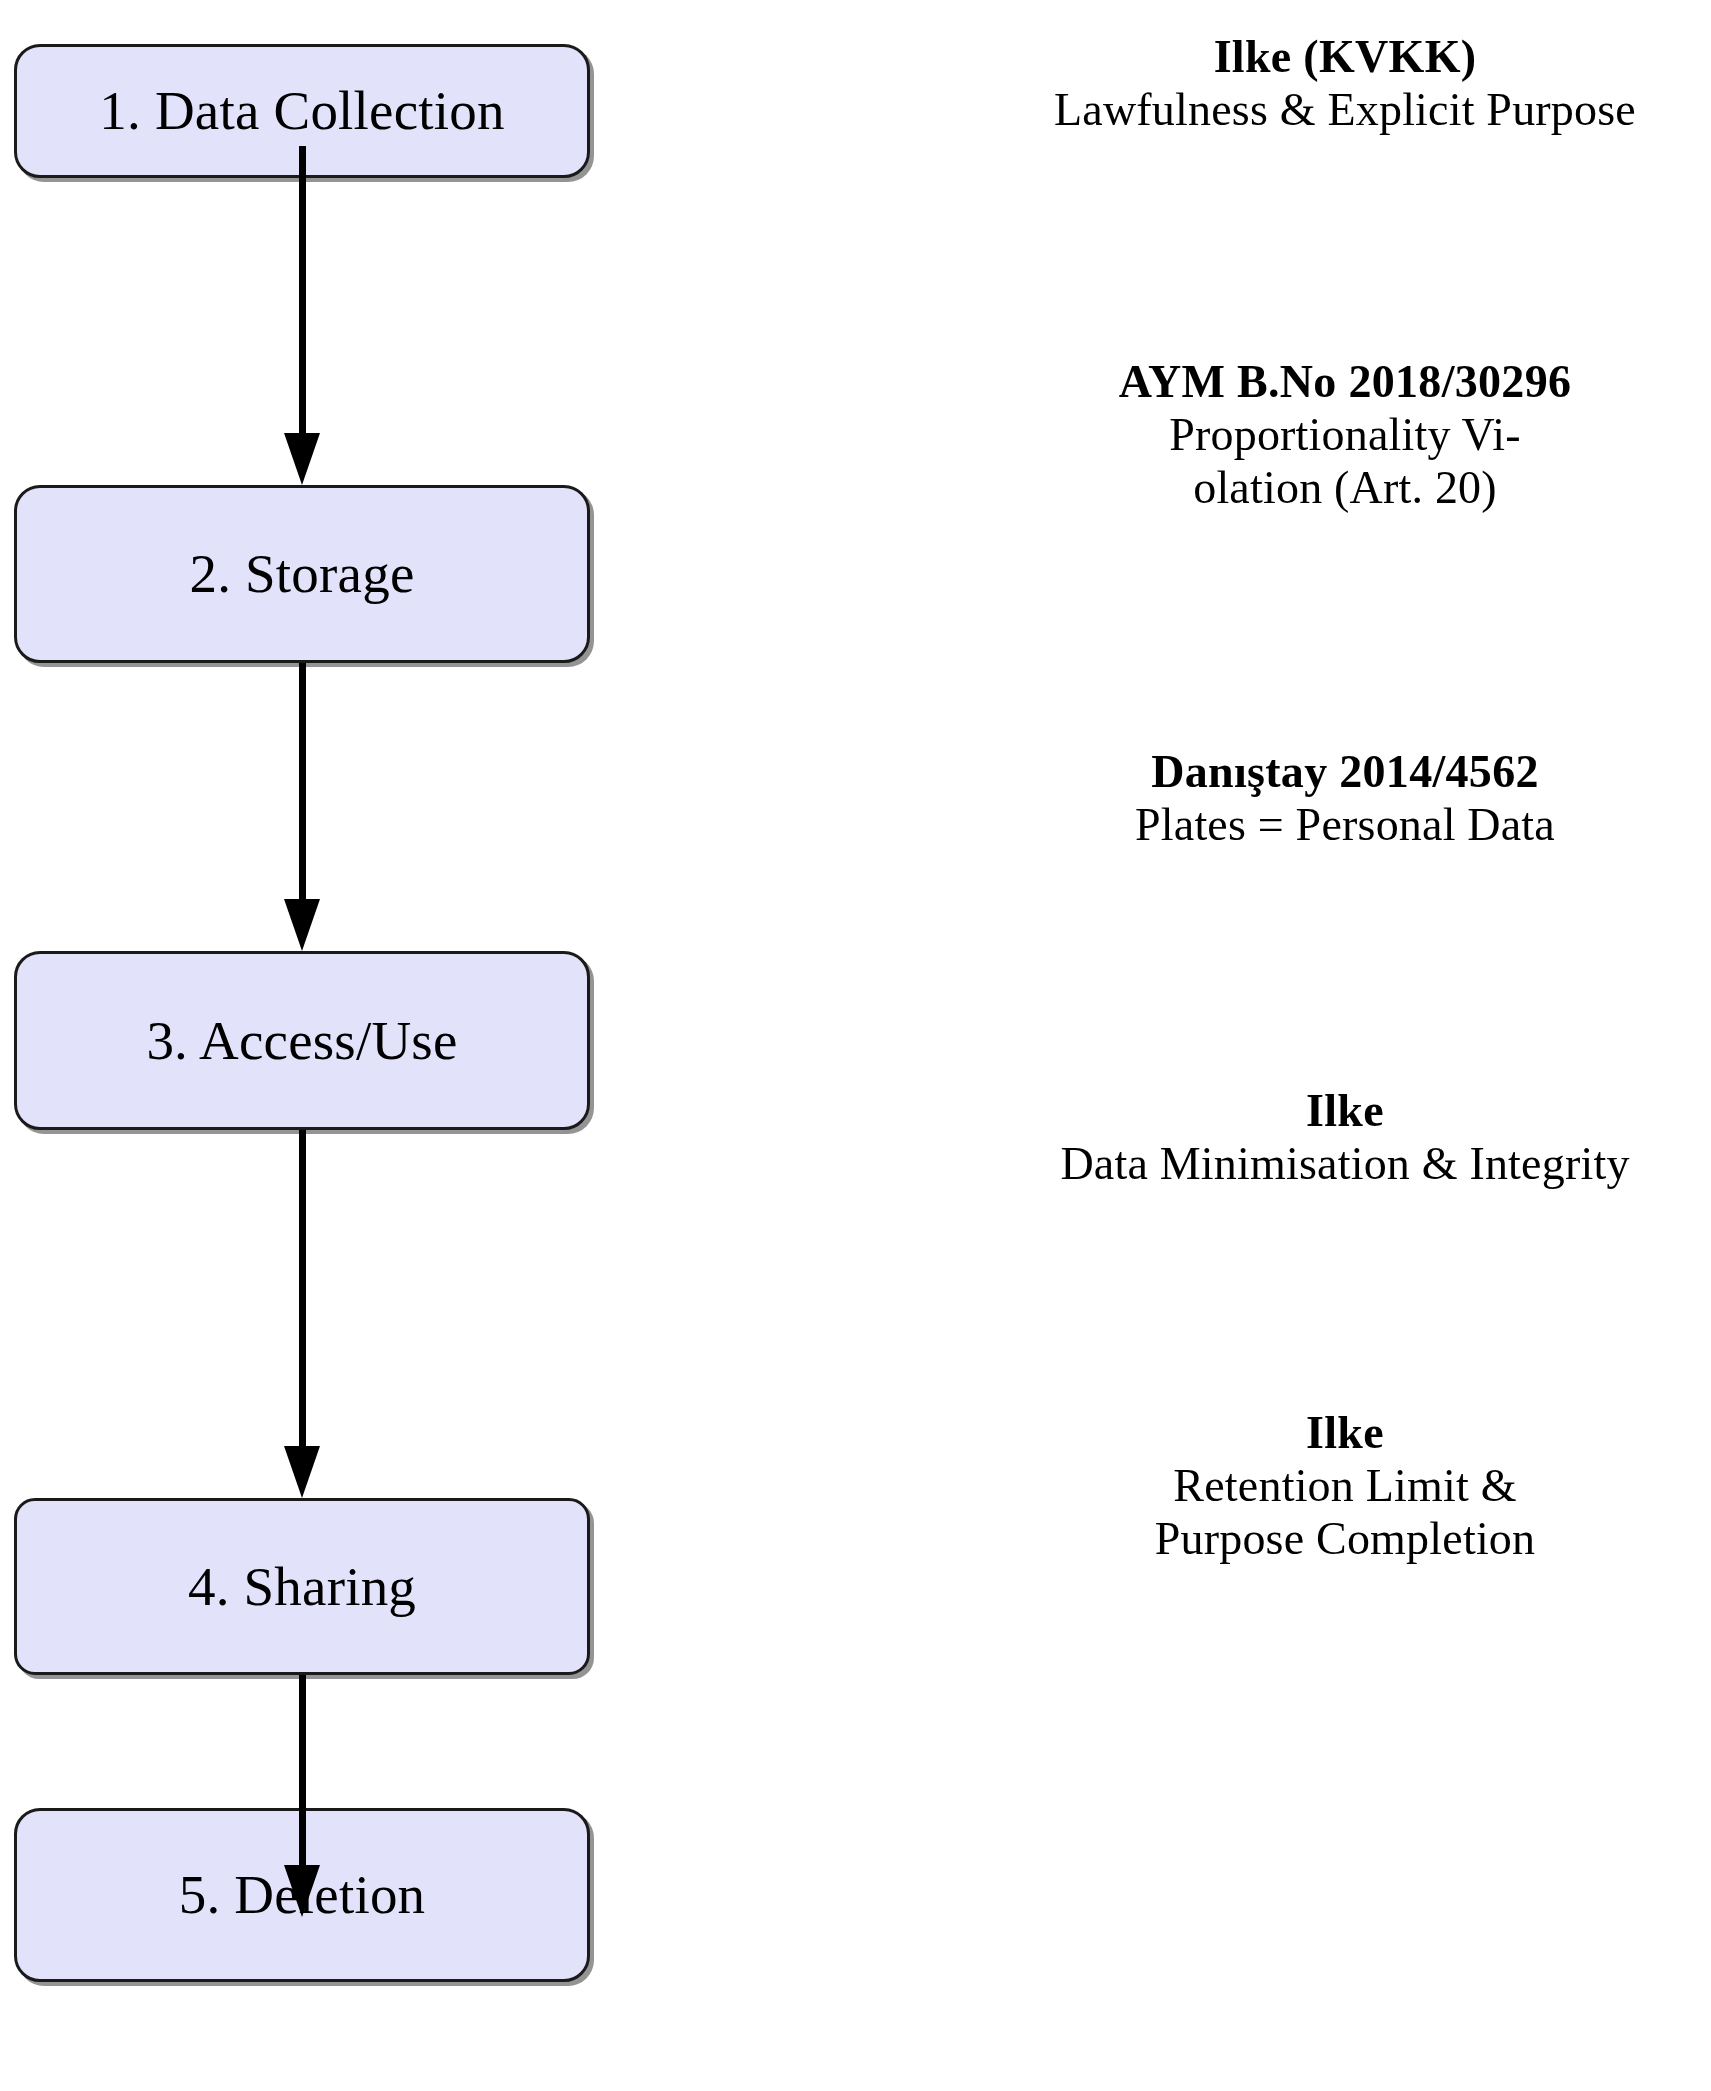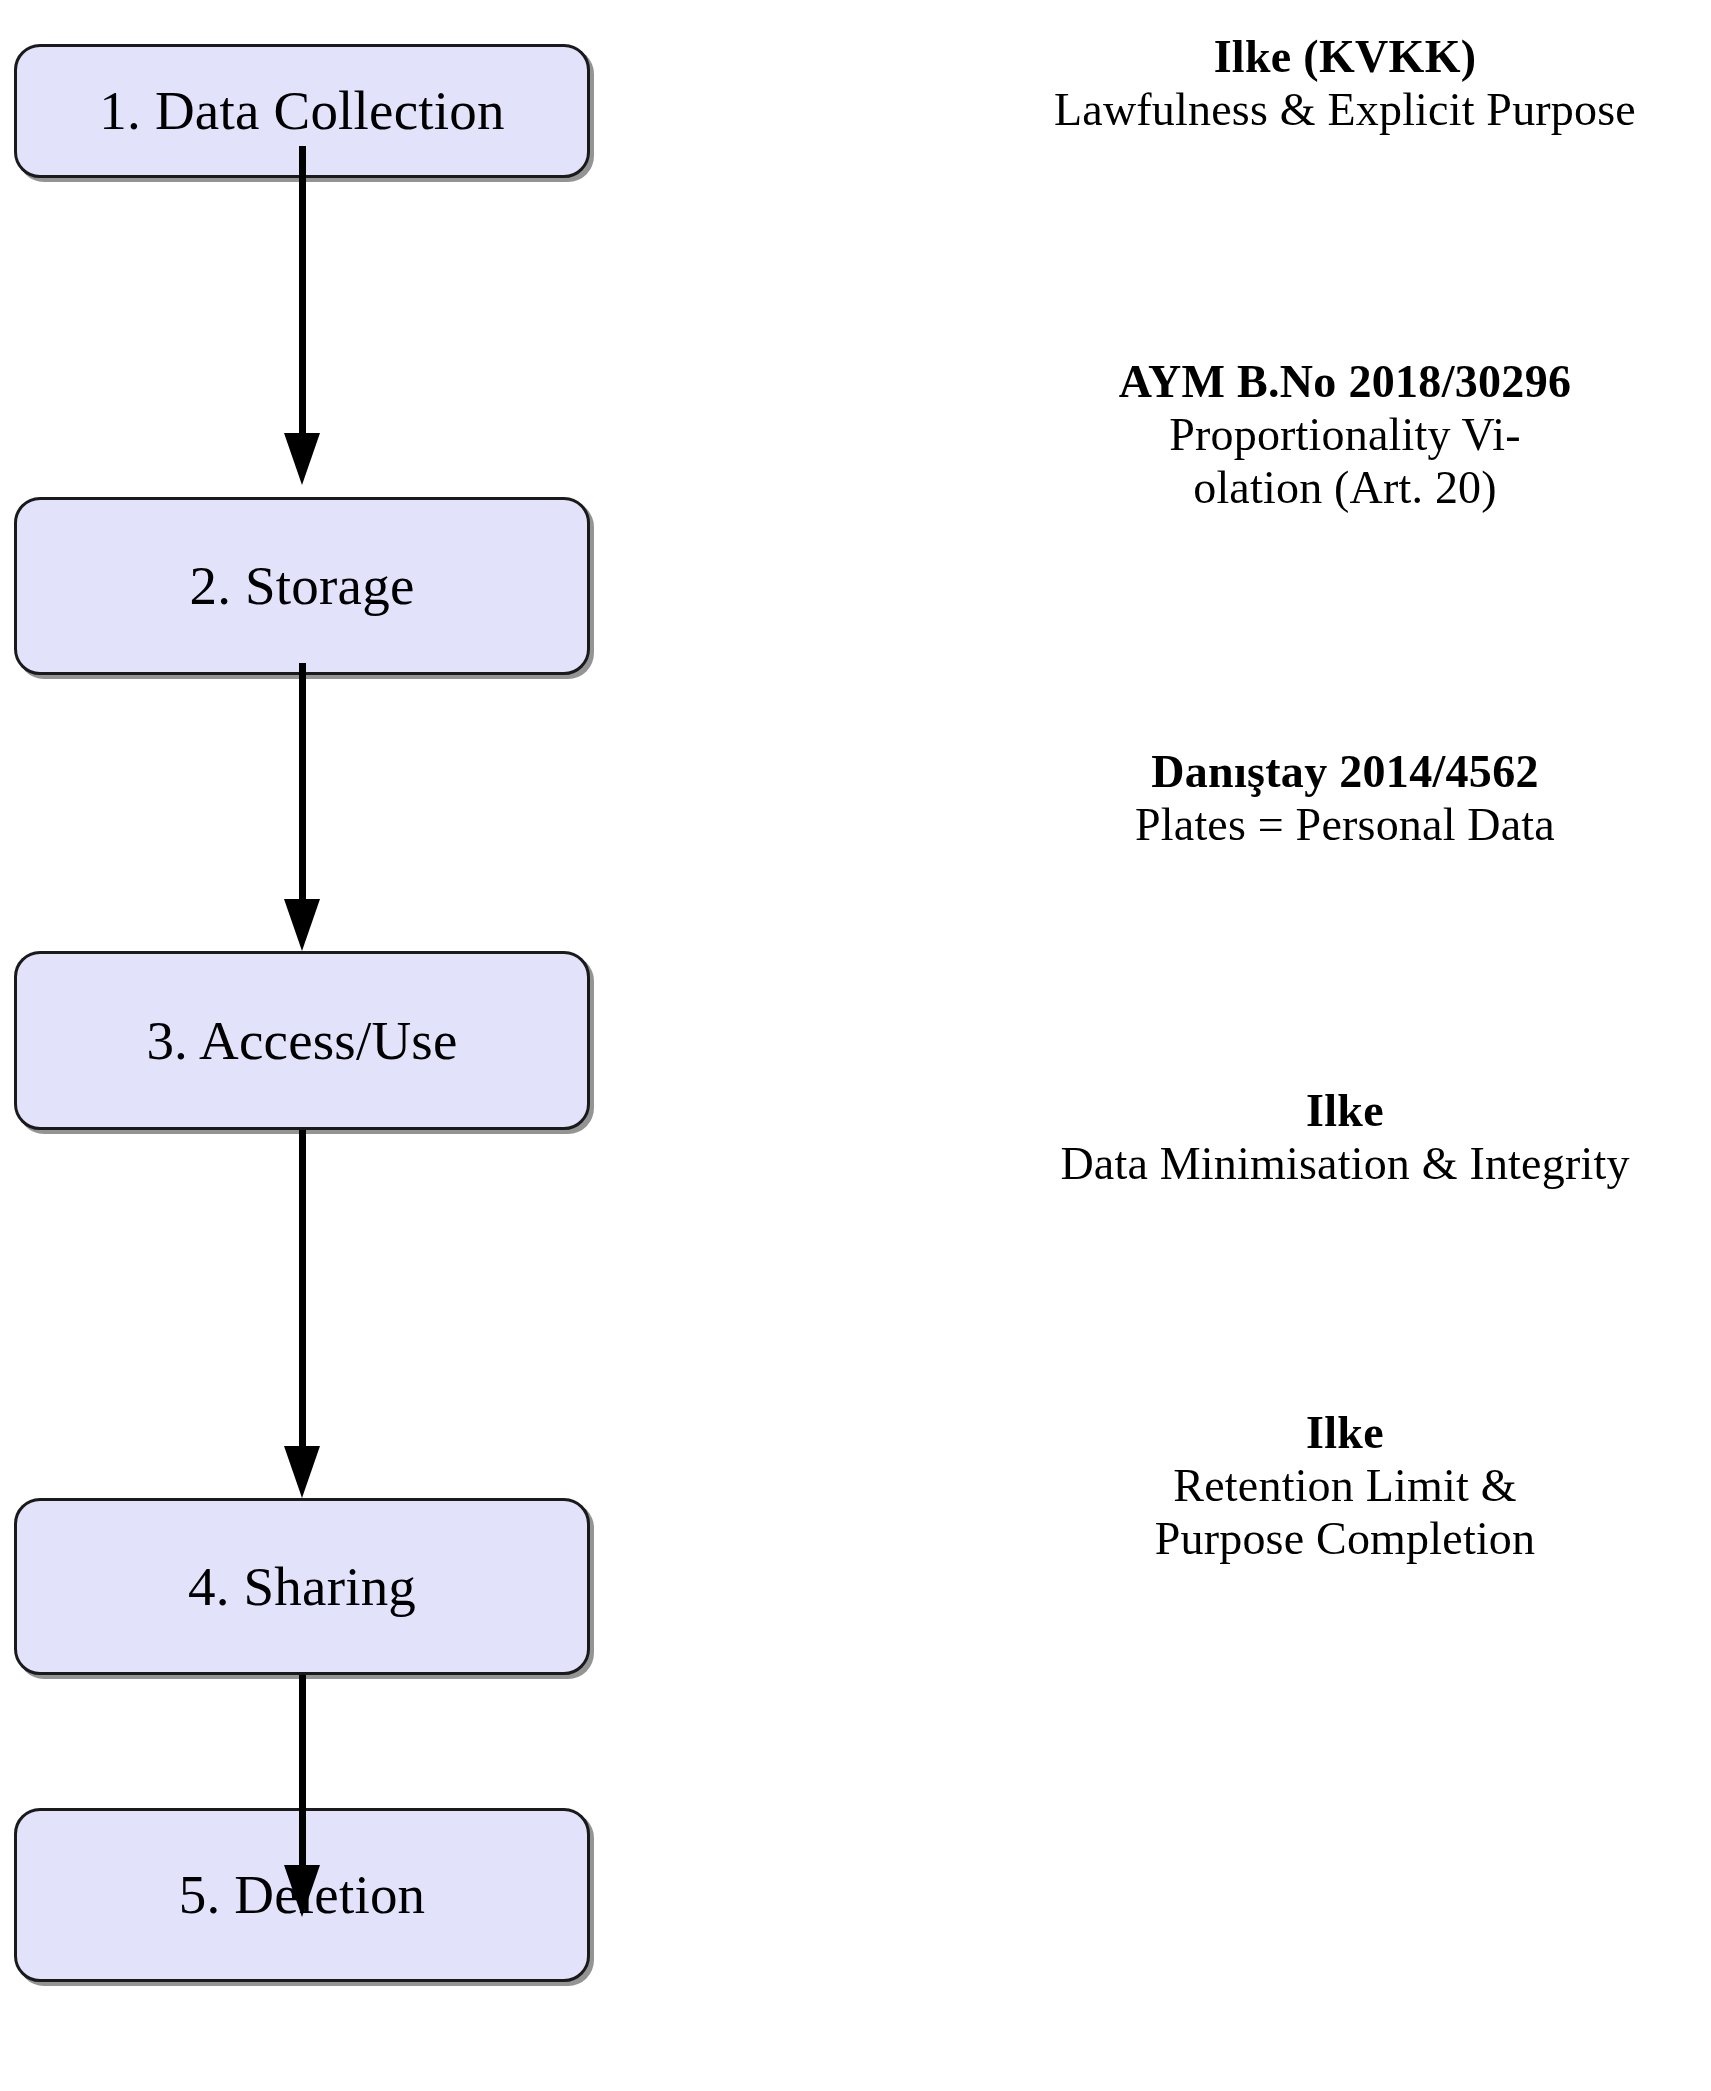--- a/index.html
+++ b/index.html
@@ -37,23 +37,23 @@
   .flow-box .box-label {
     font-size: 55px;
     line-height: 1.05;
     letter-spacing: 0.2px;
     color: #000000;
     white-space: nowrap;
     text-align: center;
   }
 
   .box-1 { top: 12px;   height: 134px; margin-top: 32px; }
-  .box-2 { top: 497px;  height: 178px; }
+  .box-2 { top: 485px;  height: 178px; }
   .box-3 { top: 951px;  height: 179px; }
-  .box-4 { top: 1498px; height: 177px; }
+  .box-4 { top: 1498px; height: 177px; border-radius: 21px; }
   .box-5 { top: 1808px; height: 174px; border-bottom-left-radius: 26px; border-bottom-right-radius: 26px; }
 
   
   .arrow {
     position: absolute;
     left: 299px;
     width: 7px;
     background: #000000;
   }
   .arrow-head {

